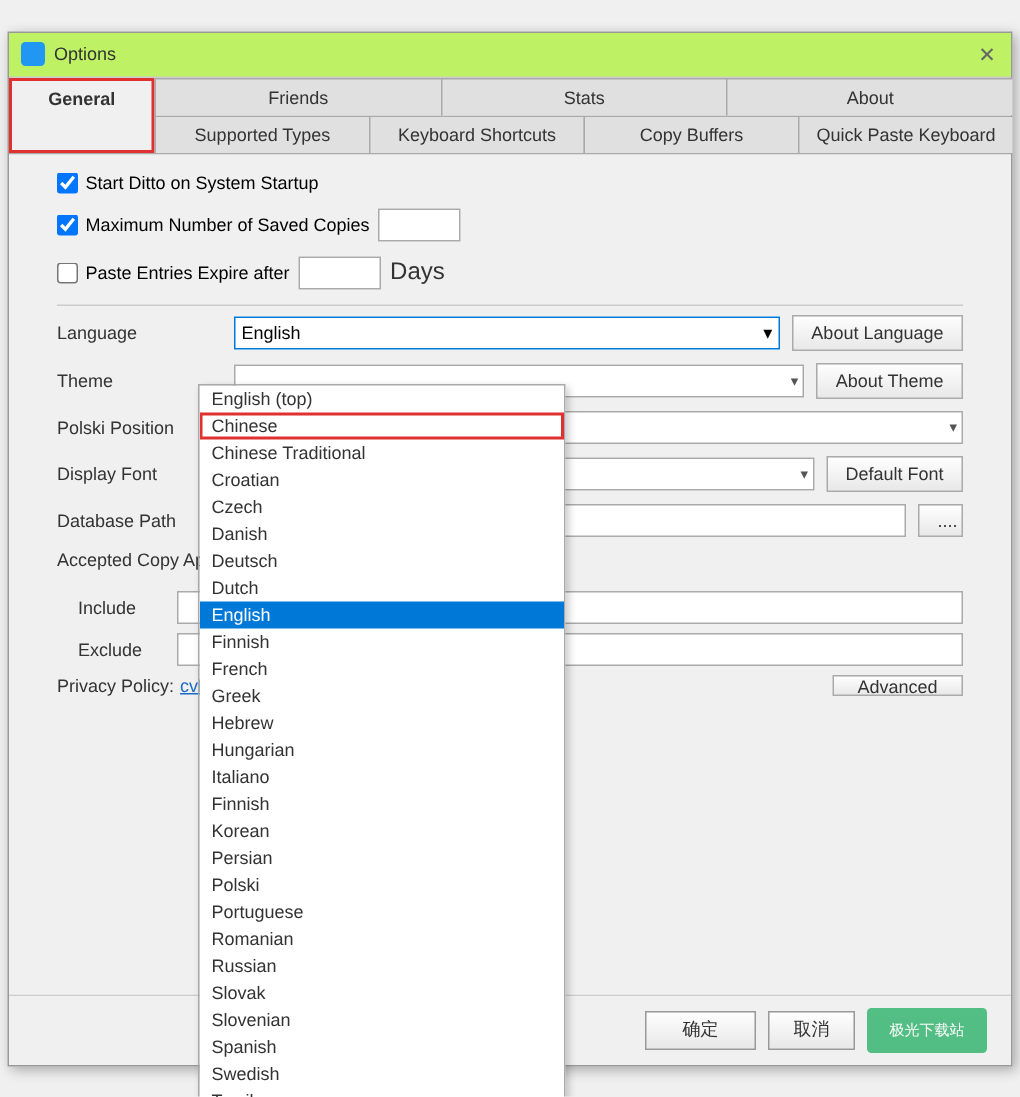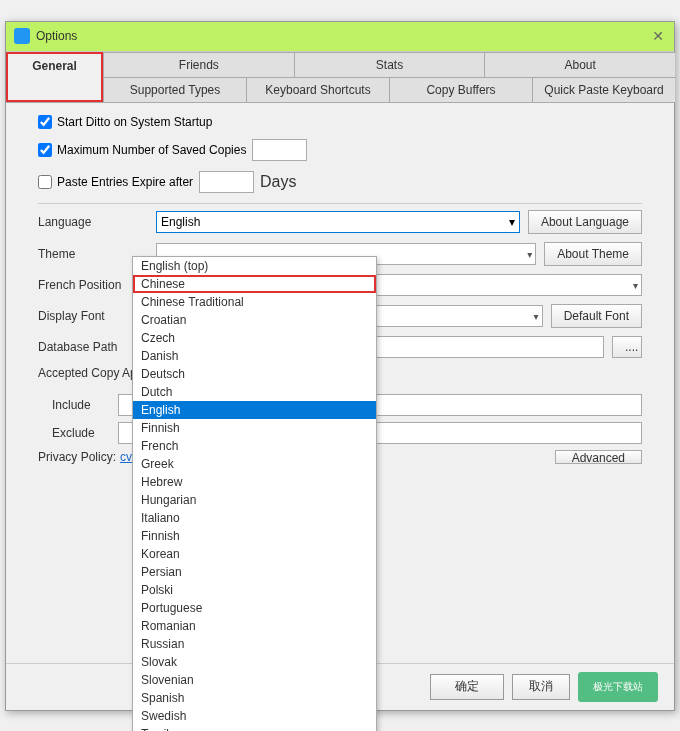--- a/index.html
+++ b/index.html
@@ -404,21 +404,21 @@
         <div class="select-wrap">
           <select class="form-select">
           </select>
           <span class="select-arrow">▾</span>
         </div>
         <button class="btn">About Theme</button>
       </div>
     </div>
 
     <div class="form-row">
-      <div class="form-label">French Position</div>
+      <div class="form-label">Polski Position</div>
       <div class="form-control-wrap">
         <div class="select-wrap">
           <select class="form-select">
           </select>
           <span class="select-arrow">▾</span>
         </div>
       </div>
     </div>
 
     <div class="form-row">

